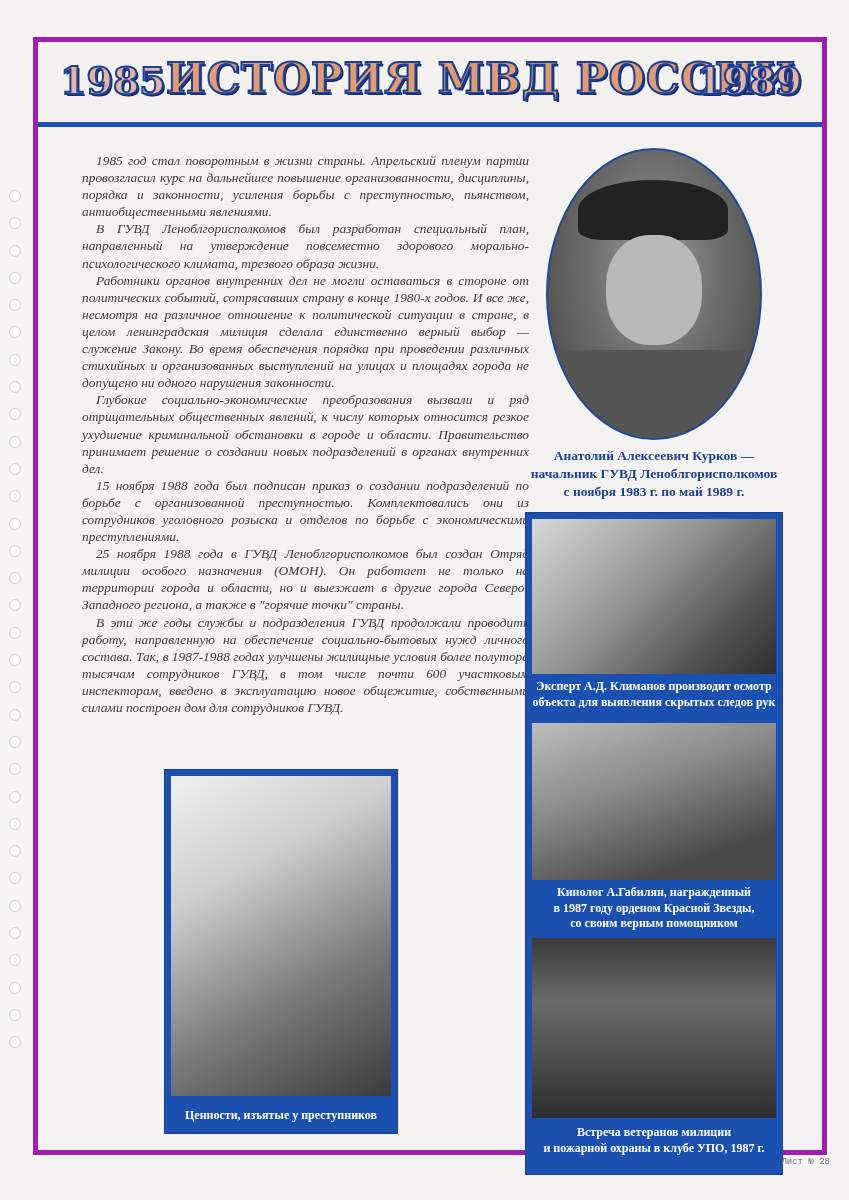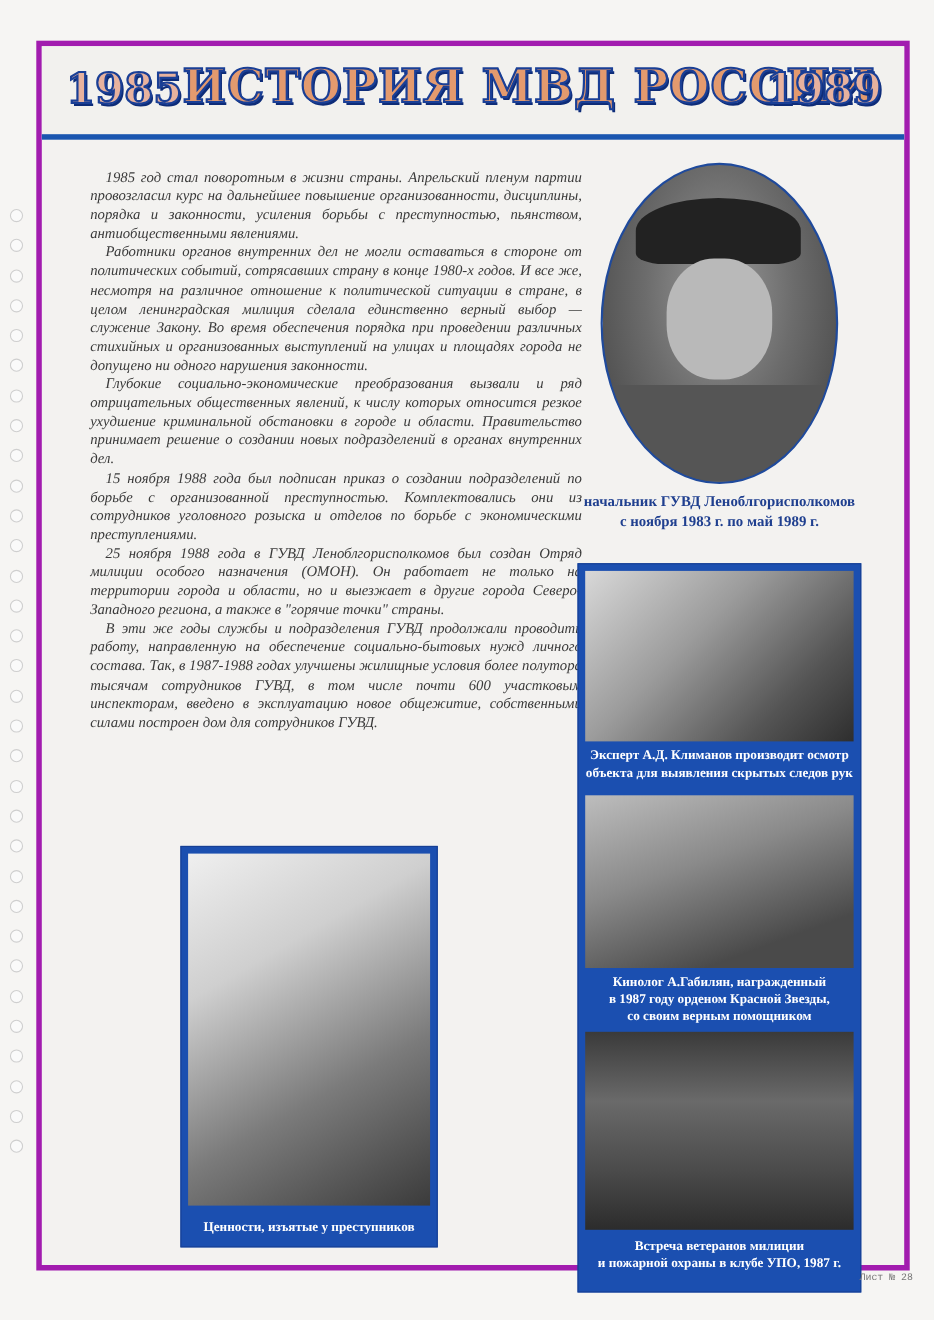--- a/index.html
+++ b/index.html
@@ -133,33 +133,35 @@
 
 <div class="frame">
   <div class="header">
     <span class="hdr-text year-left">1985</span>
     <span class="hdr-text title">ИСТОРИЯ МВД РОССИИ</span>
     <span class="hdr-text year-right">1989</span>
   </div>
 
   <div class="body-text">
     <p>1985 год стал поворотным в жизни страны. Апрельский пленум партии провозгласил курс на дальнейшее повышение организованности, дисциплины, порядка и законности, усиления борьбы с преступностью, пьянством, антиобщественными явлениями.</p>
+    <p>В ГУВД Леноблгорисполкомов был разработан специальный план, направленный на утверждение повсеместно здорового морально-психологического климата, трезвого образа жизни.</p>
     <p>Работники органов внутренних дел не могли оставаться в стороне от политических событий, сотрясавших страну в конце 1980-х годов. И все же, несмотря на различное отношение к политической ситуации в стране, в целом ленинградская милиция сделала единственно верный выбор — служение Закону. Во время обеспечения порядка при проведении различных стихийных и организованных выступлений на улицах и площадях города не допущено ни одного нарушения законности.</p>
     <p>Глубокие социально-экономические преобразования вызвали и ряд отрицательных общественных явлений, к числу которых относится резкое ухудшение криминальной обстановки в городе и области. Правительство принимает решение о создании новых подразделений в органах внутренних дел.</p>
     <p>15 ноября 1988 года был подписан приказ о создании подразделений по борьбе с организованной преступностью. Комплектовались они из сотрудников уголовного розыска и отделов по борьбе с экономическими преступлениями.</p>
     <p>25 ноября 1988 года в ГУВД Леноблгорисполкомов был создан Отряд милиции особого назначения (ОМОН). Он работает не только на территории города и области, но и выезжает в другие города Северо-Западного региона, а также в "горячие точки" страны.</p>
     <p>В эти же годы службы и подразделения ГУВД продолжали проводить работу, направленную на обеспечение социально-бытовых нужд личного состава. Так, в 1987-1988 годах улучшены жилищные условия более полутора тысячам сотрудников ГУВД, в том числе почти 600 участковым инспекторам, введено в эксплуатацию новое общежитие, собственными силами построен дом для сотрудников ГУВД.</p>
   </div>
 
   <div class="portrait">
     <div class="cap"></div>
     <div class="face"></div>
     <div class="coat"></div>
   </div>
   <div class="portrait-caption">
+    <div>Анатолий Алексеевич Курков —</div>
     <div>начальник ГУВД Леноблгорисполкомов</div>
     <div>с ноября 1983 г. по май 1989 г.</div>
   </div>
 
   <div class="photo-panel p-right">
     <div class="img img1"></div>
     <div class="cap cap1">
       <div>Эксперт А.Д. Климанов производит осмотр</div>
       <div>объекта для выявления скрытых следов рук</div>
     </div>

